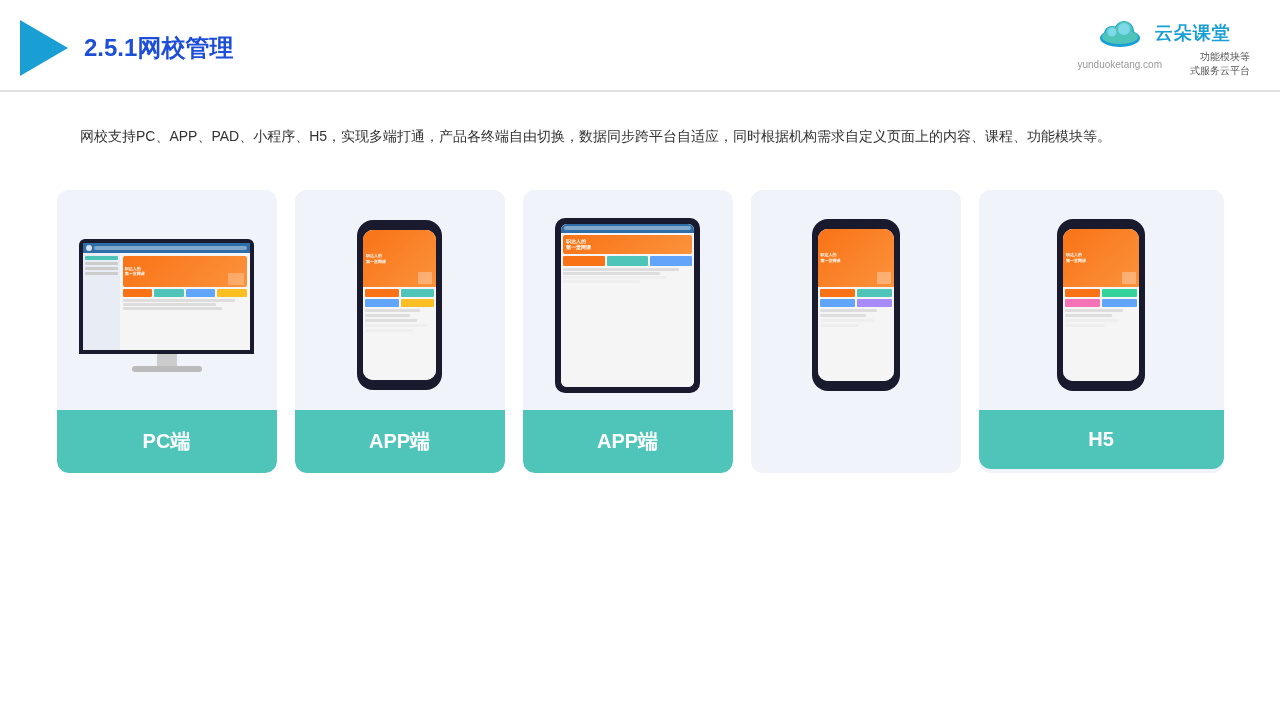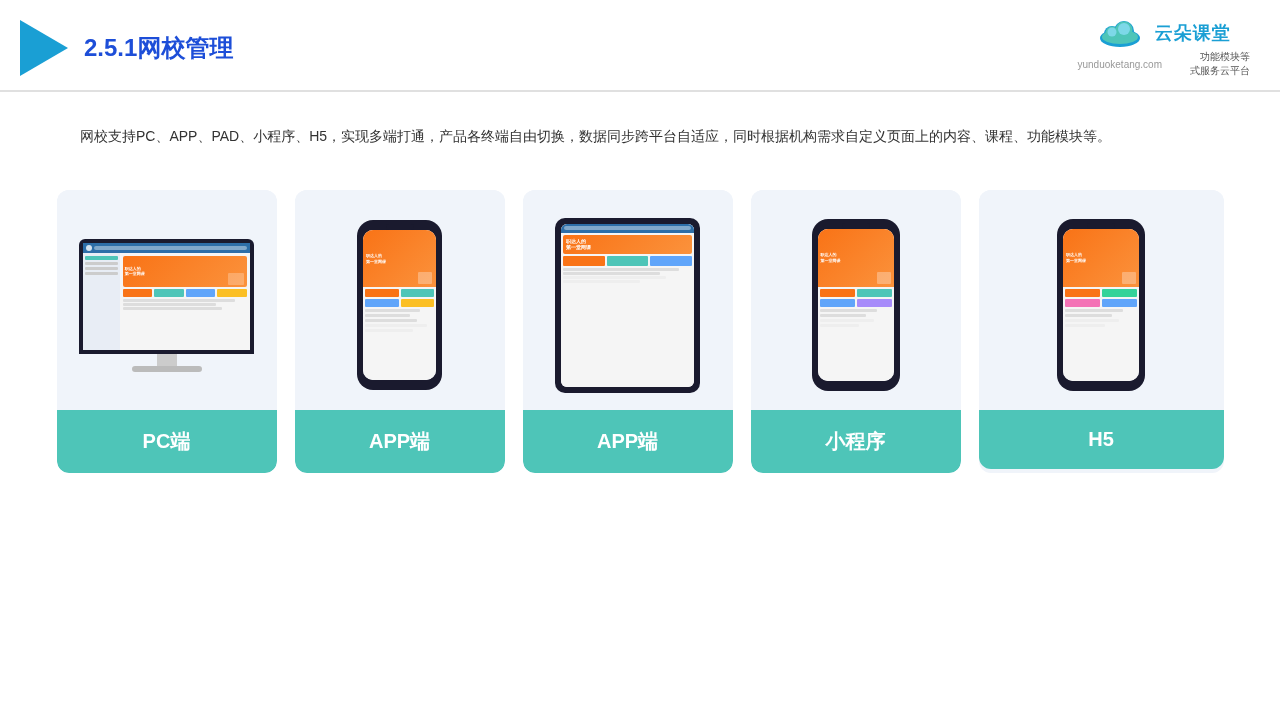--- a/index.html
+++ b/index.html
@@ -370,21 +370,20 @@
               </div>
               <div style="height:3px;background:#ddd;border-radius:1px;width:80%;"></div>
               <div style="height:3px;background:#ddd;border-radius:1px;width:65%;"></div>
               <div style="height:3px;background:#eee;border-radius:1px;width:75%;"></div>
               <div style="height:3px;background:#eee;border-radius:1px;width:55%;"></div>
             </div>
           </div>
         </div>
       </div>
     </div>
-    <div class="card-label">小程序</div>
   </div>
 
   <div class="card" style="width:245px;">
     <div class="card-image-area">
       <div class="phone-wrap" style="width:88px;height:172px;">
         <div class="phone-notch"></div>
         <div class="phone-screen">
           <div class="device-screen-detail">
             <div style="width:100%;height:38%;background:linear-gradient(135deg,#f97316,#fb923c);display:flex;align-items:center;padding:3px;position:relative;">
               <div style="color:white;font-size:4px;font-weight:bold;line-height:1.4;">职达人的<br>第一堂网课</div>

